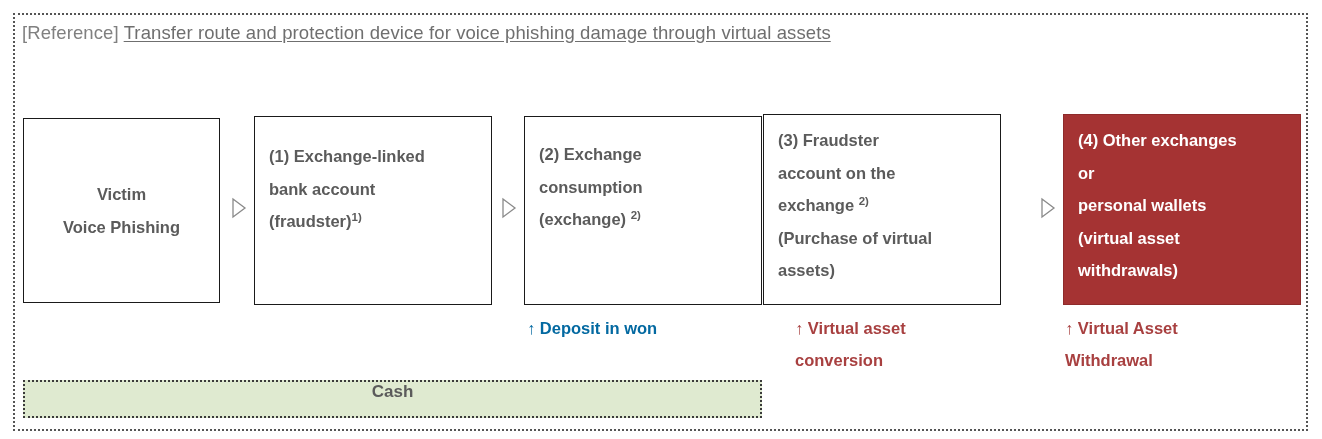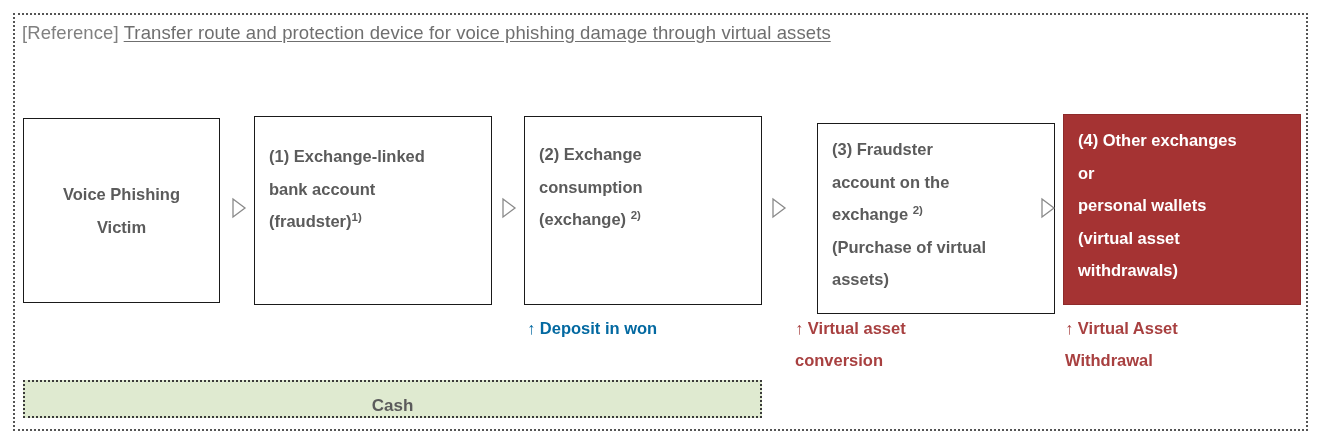--- a/index.html
+++ b/index.html
@@ -105,21 +105,21 @@
   }
   .annot.blue { color: #0369a1; }
   .annot.red  { color: #a84040; }
 
   
   .cat-bar {
     position: absolute;
     box-sizing: border-box;
     border: 2px dotted #3a3a3a;
     display: flex;
-    align-items: flex-end;
+    align-items: flex-start;
     justify-content: center;
     font-weight: bold;
     font-size: 17px;
     color: #5b5b5b;
   }
   .cat-bar.cash { background: #dfead0; }
   .cat-bar.virtual { background: #f6dedd; }
 </style>
 </head>
 <body>
@@ -128,22 +128,22 @@
 
   <div class="outer-frame"></div>
 
   <div class="title-row">
     <span class="title-prefix">[Reference]</span>
     <span class="title-main">Transfer route and protection device for voice phishing damage through virtual assets</span>
   </div>
 
   <div class="flow-box center-box" style="left:23px; top:118px; width:197px; height:185px;">
     <div class="inner">
+      <div>Victim</div>
       <div>Voice Phishing</div>
-      <div>Victim</div>
     </div>
   </div>
 
   <div class="arrow" style="left:231px; top:197px;">
     <svg width="16" height="22" viewBox="0 0 16 22">
       <polygon points="2,2 14,11 2,20" fill="#ffffff" stroke="#8a8a8a" stroke-width="1.3"></polygon>
     </svg>
   </div>
 
   <div class="flow-box text-left" style="left:254px; top:116px; width:238px; height:189px;">
@@ -167,21 +167,21 @@
       <div><span>(exchange) </span><sup>2)</sup></div>
     </div>
   </div>
 
   <div class="arrow" style="left:771px; top:197px;">
     <svg width="16" height="22" viewBox="0 0 16 22">
       <polygon points="2,2 14,11 2,20" fill="#ffffff" stroke="#8a8a8a" stroke-width="1.3"></polygon>
     </svg>
   </div>
 
-  <div class="flow-box text-left" style="left:817px; top:114px; width:238px; height:191px;margin-top:9px;">
+  <div class="flow-box text-left" style="left:763px; top:114px; width:238px; height:191px;">
     <div class="inner" style="padding-top:9px;">
       <div>(3) Fraudster</div>
       <div>account on the</div>
       <div><span>exchange </span><sup>2)</sup></div>
       <div>(Purchase of virtual</div>
       <div>assets)</div>
     </div>
   </div>
 
   <div class="arrow" style="left:1040px; top:197px;">

